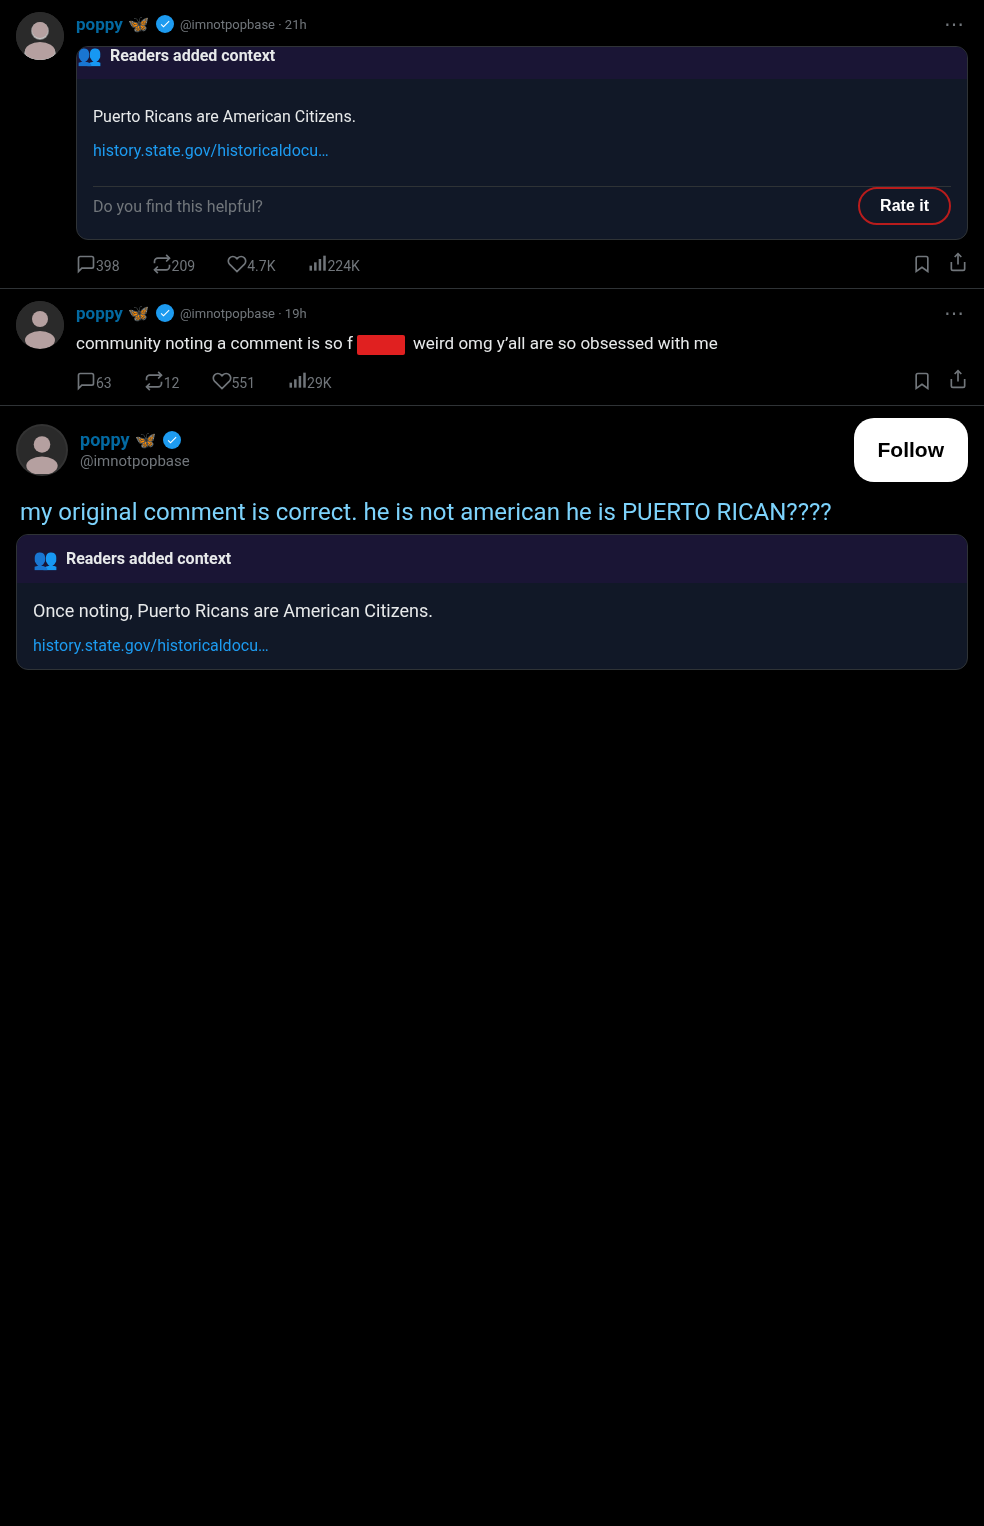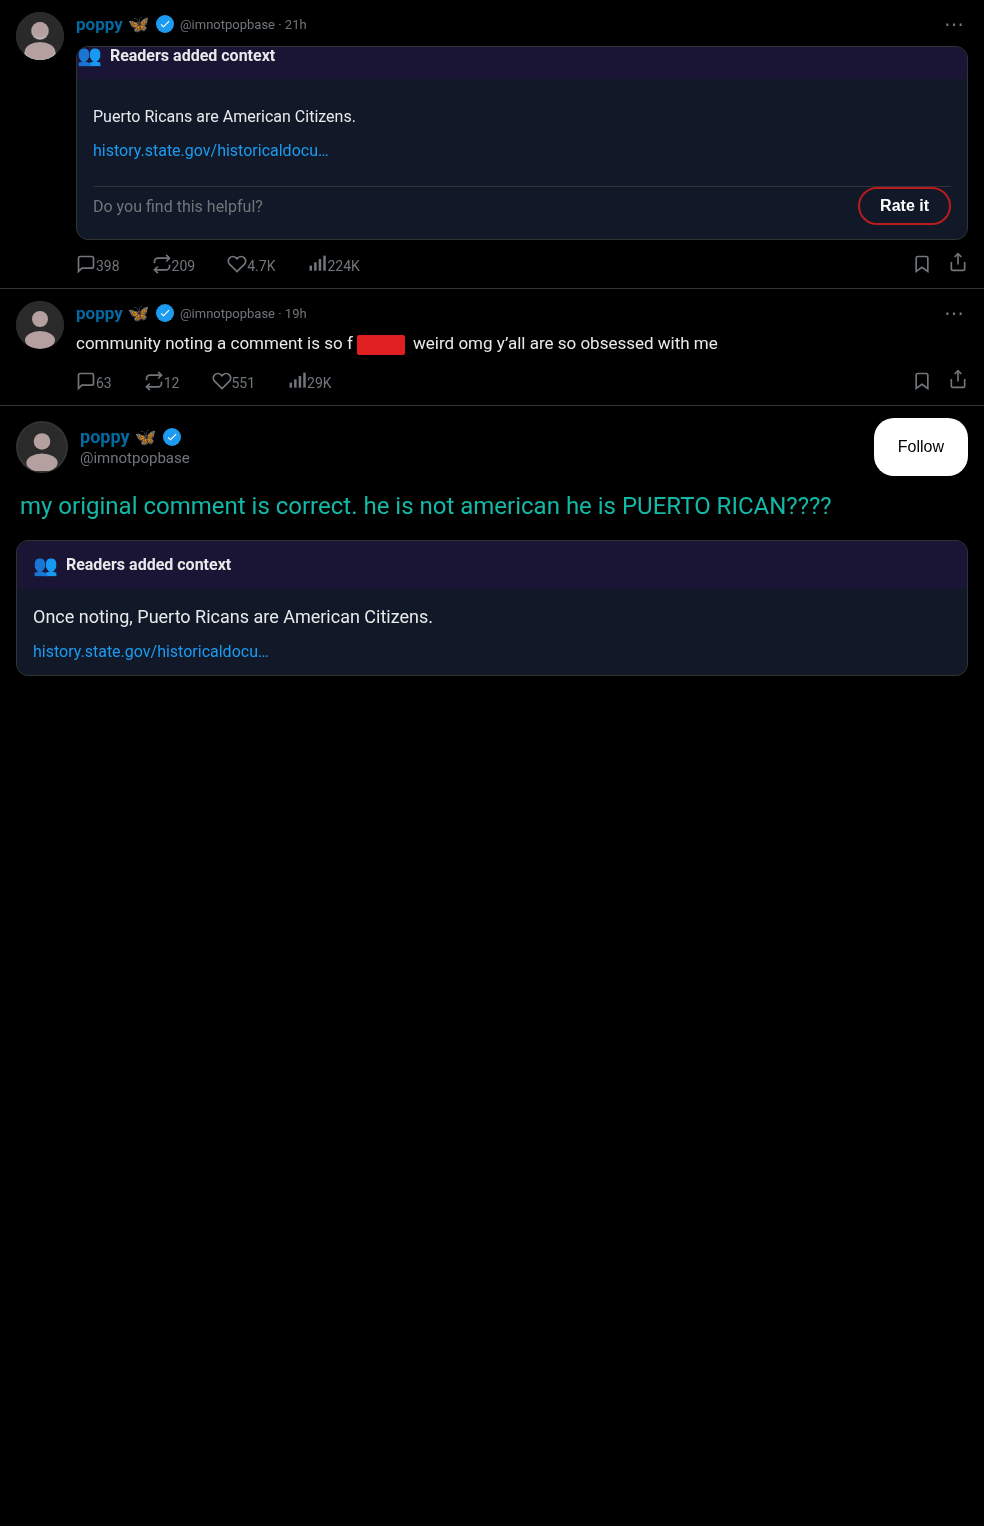--- a/index.html
+++ b/index.html
@@ -206,22 +206,22 @@
       color: #71767b;
       cursor: pointer;
     }
 
     .follow-btn {
       background: #fff;
       color: #000;
       border: none;
       border-radius: 20px;
       padding: 20px 24px;
-      font-size: 16px;
-      font-weight: 400;
+      font-size: 21px;
+      font-weight: 700;
       cursor: pointer;
       flex-shrink: 0;
     }
 
     .handle-sub {
       color: #71767b;
       font-size: 15px;
       margin-top: 2px;
     }
   </style>
@@ -413,21 +413,21 @@
           <svg viewBox="0 0 24 24" fill="white">
               <path d="M9 16.17L4.83 12l-1.42 1.41L9 19 21 7l-1.41-1.41z"></path>
             </svg>
         </span>
       </div>
       <div class="handle-sub">@imnotpopbase</div>
     </div>
     <button class="follow-btn">Follow</button>
   </div>
 
-  <div style="font-size:24px; color:#14b8a6; line-height:1.5; margin-bottom:16px; padding: 0 4px;">my original comment is correct. he is not american he is PUERTO RICAN????</div>
+  <div style="font-size:24px; color:#7dd3fc; line-height:1.5; margin-bottom:4px; padding: 0 4px;">my original comment is correct. he is not american he is PUERTO RICAN????</div>
 </div>
 
 <div style="margin:0 16px 16px 16px; background:#111827; border:1px solid #2f3336; border-radius:12px; overflow:hidden;">
   <div style="background:#1a1535; padding:12px 16px; display:flex; align-items:center; gap:8px;">
     <span style="color:#7c5cbf; font-size:20px;">👥</span>
     <span style="font-weight:700; font-size:16px; color:#e7e9ea;">Readers added context</span>
   </div>
   <div style="padding:14px 16px;">
     <div style="font-size:18px; color:#e7e9ea; line-height:1.5; margin-bottom:12px;">Once noting, Puerto Ricans are American Citizens.</div>
     <a style="color:#1d9bf0; font-size:16px; text-decoration:none;" href="#">history.state.gov/historicaldocu…</a>

